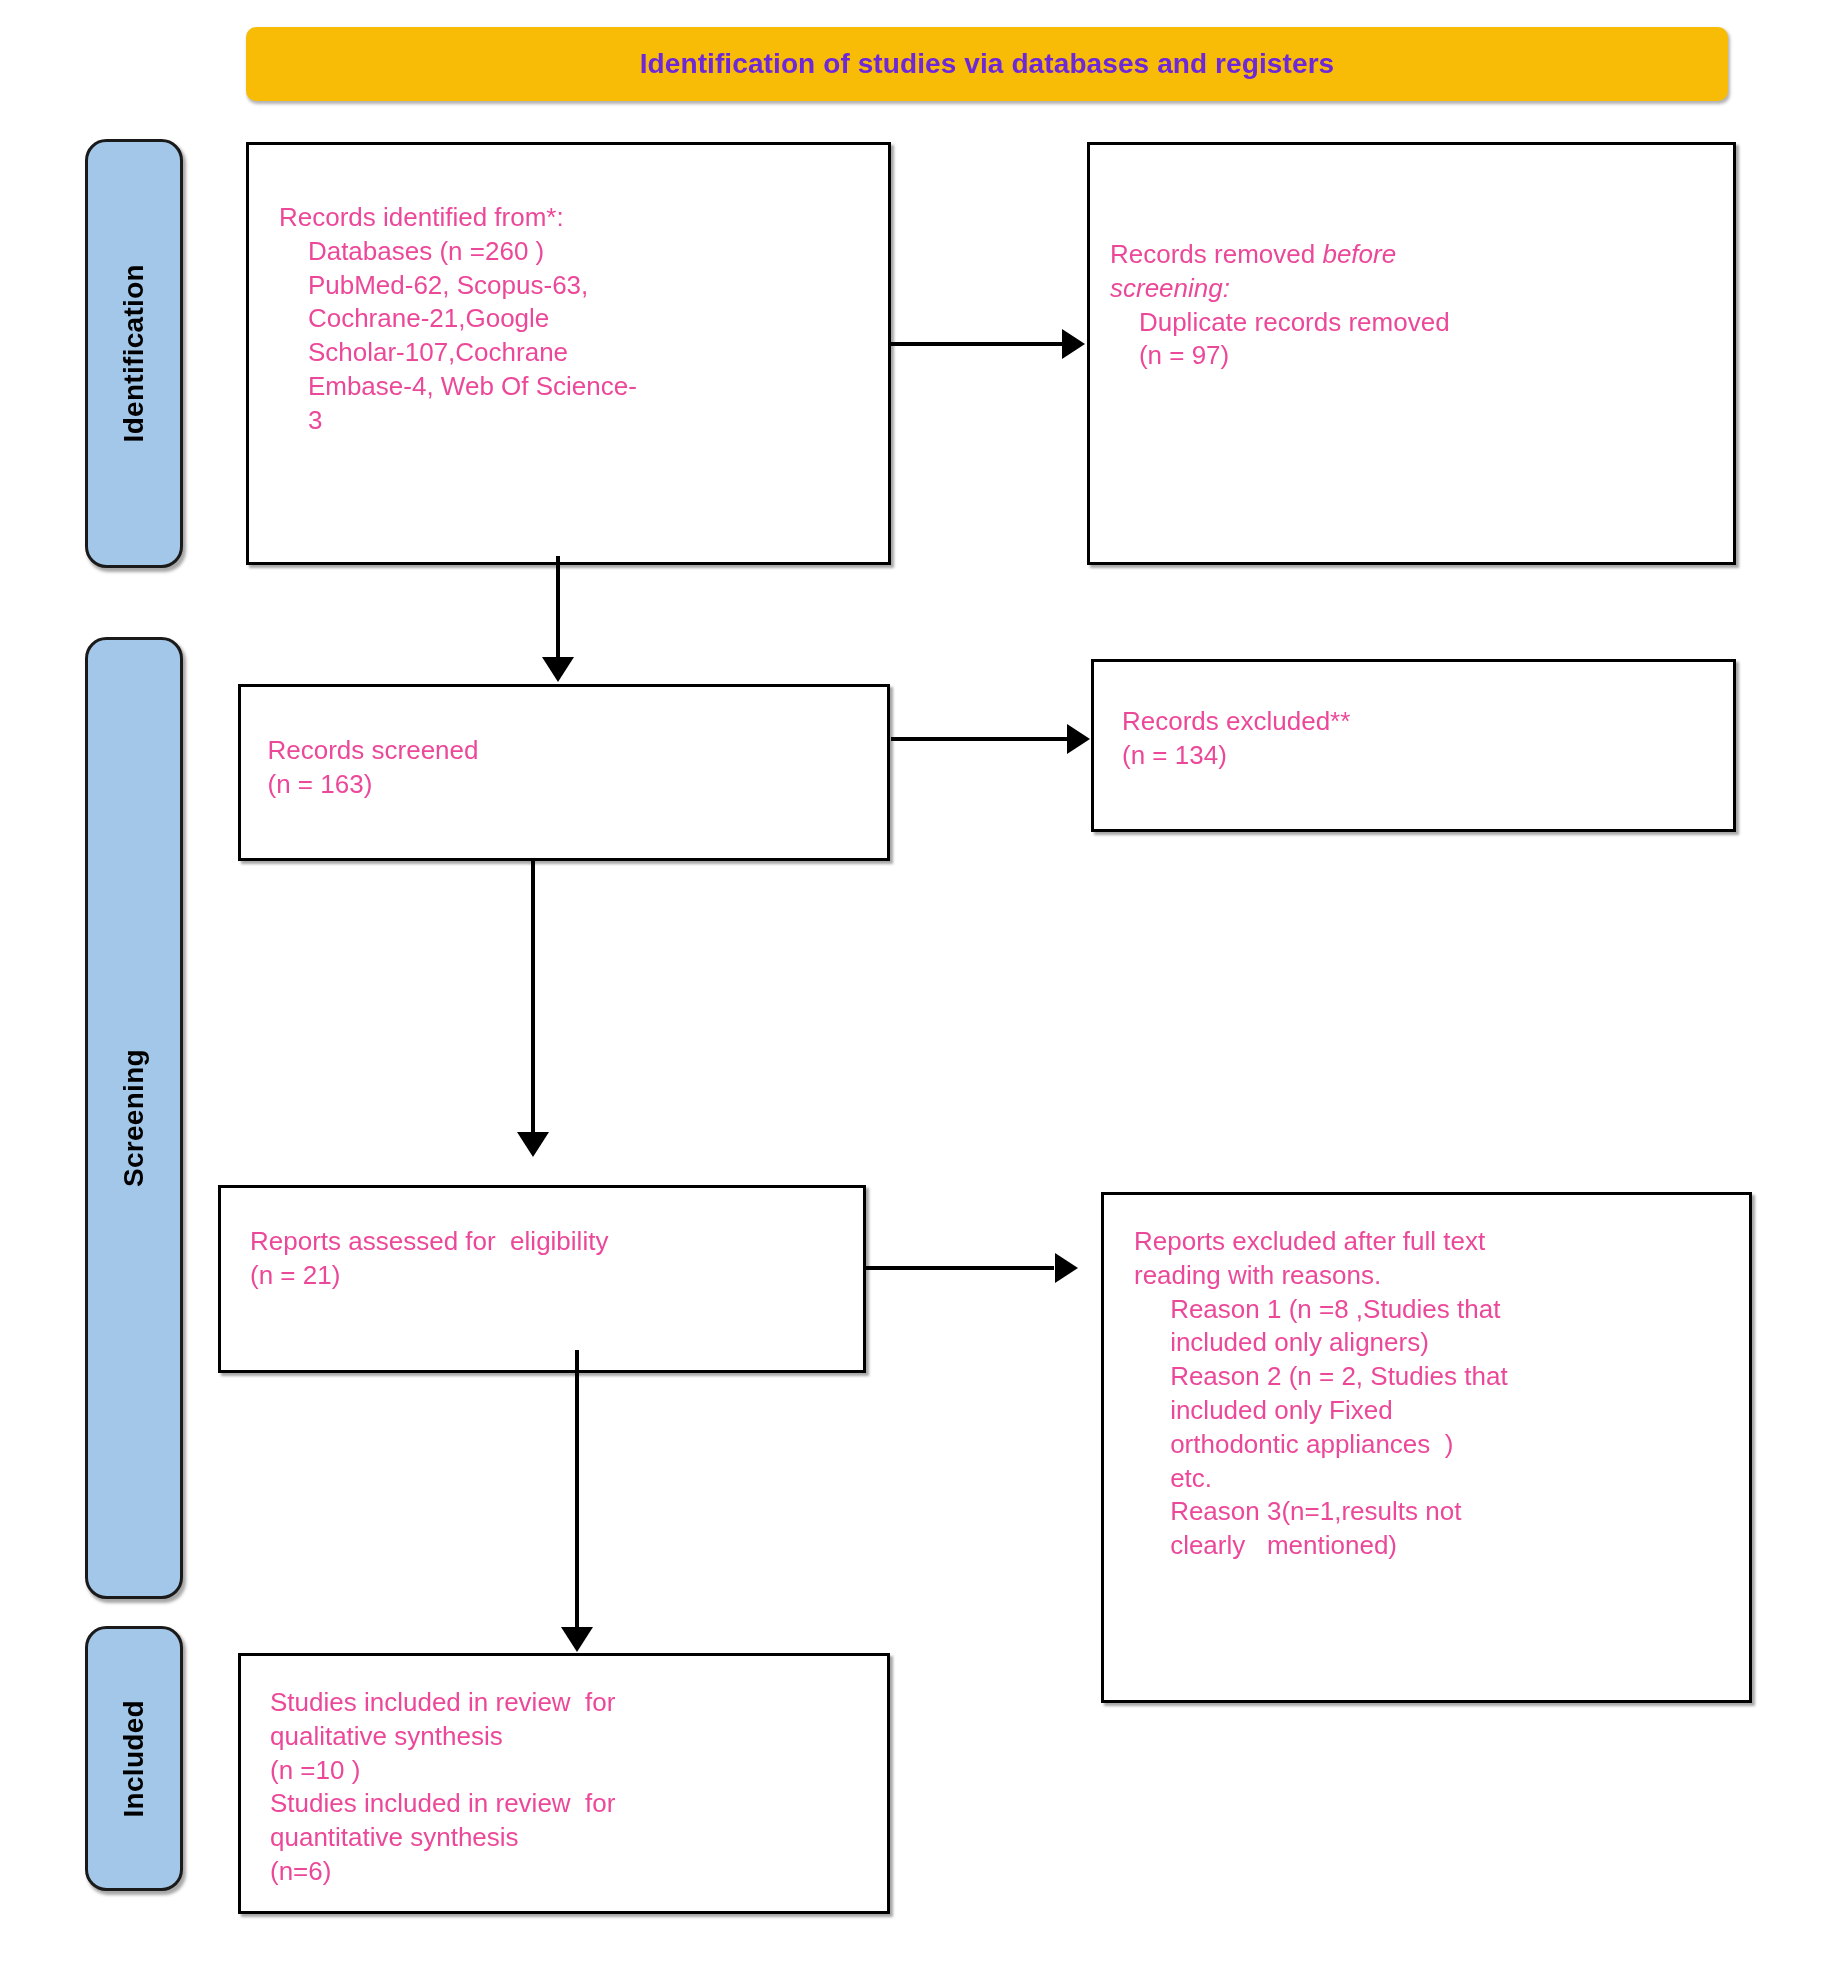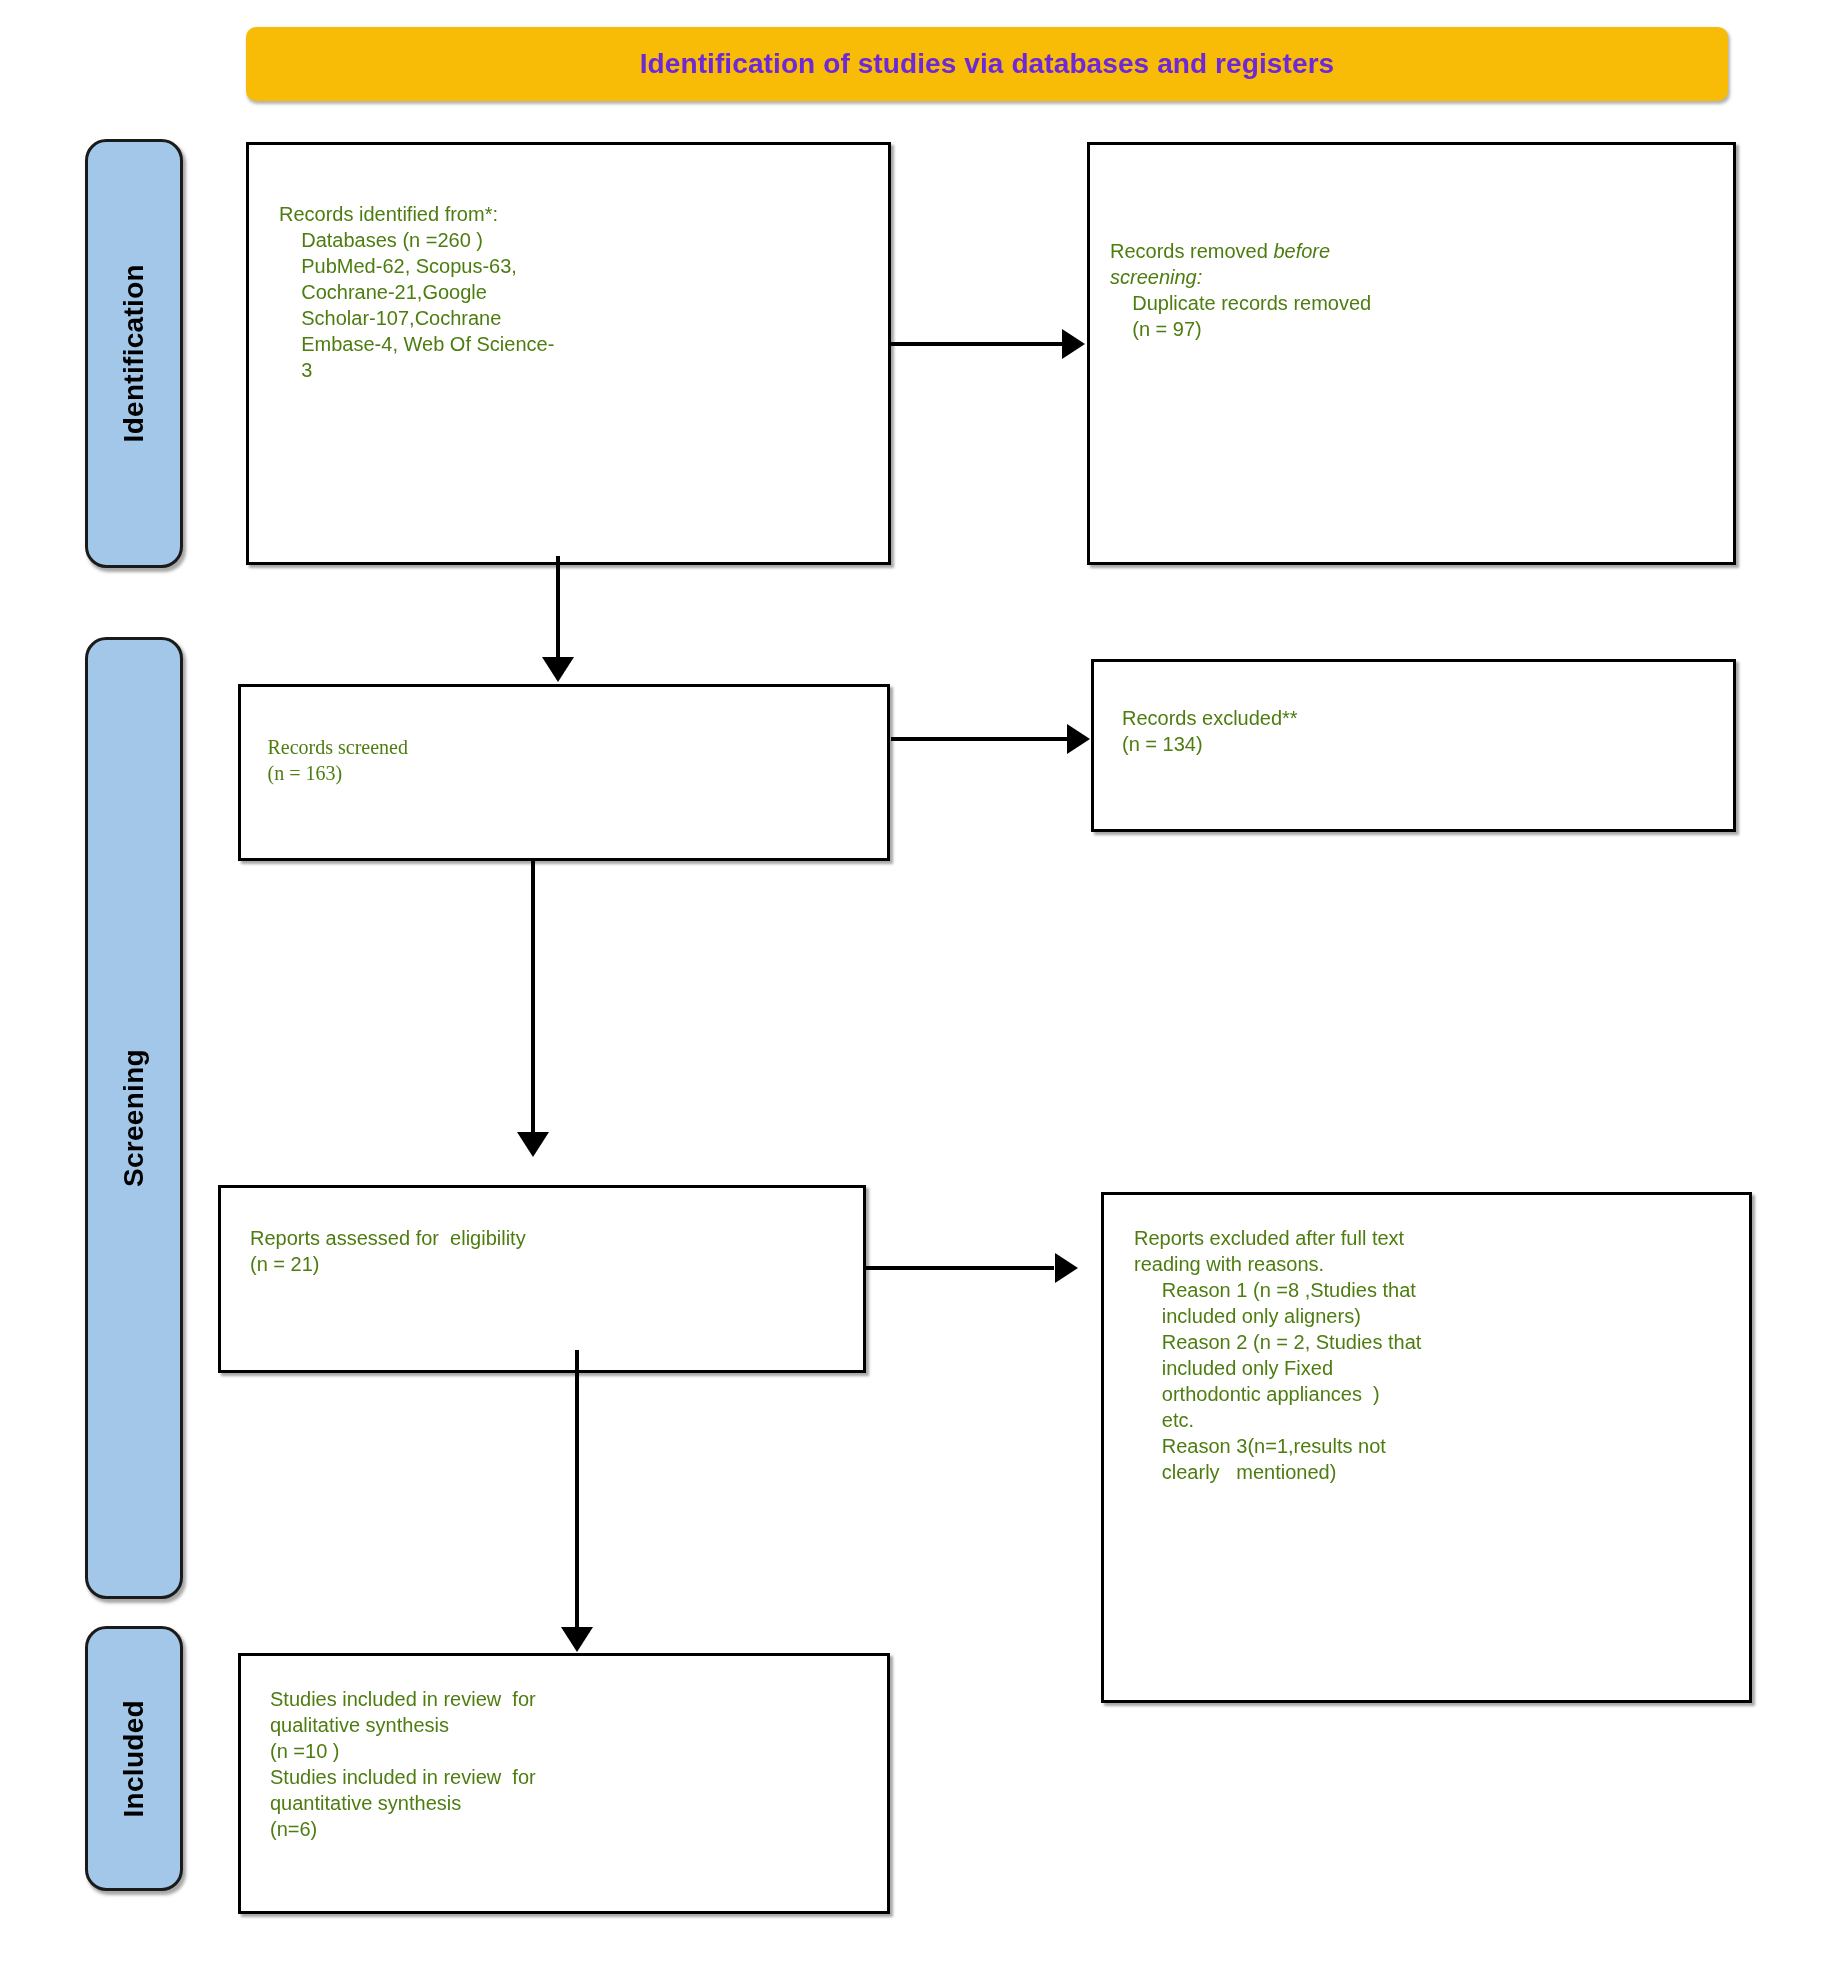--- a/index.html
+++ b/index.html
@@ -70,41 +70,41 @@
   
   .flow-box {
     position: absolute;
     background: #ffffff;
     border: 3.8px solid #000000;
     box-sizing: border-box;
     box-shadow: 2.5px 3.2px 2.5px rgba(0,0,0,0.35);
     padding: 0;
   }
   .flow-box .box-text {
-    font-size: 20px;
+    font-size: 26px;
     line-height: 1.30;
-    color: #4d7c0f;
+    color: #ec4899;
     white-space: pre-wrap;
   }
   .flow-box .box-text .ital { font-style: italic; }
 
   #box-identified {
     left: 246px;  top: 142px;  width: 645px; height: 423px;
   }
   #box-identified .box-text { position: absolute; left: 30px; top: 56px; }
 
   #box-removed {
     left: 1087px; top: 142px;  width: 649px; height: 423px;
   }
   #box-removed .box-text { position: absolute; left: 20px; top: 93px; }
 
   #box-screened {
     left: 238px;  top: 684px; width: 652px; height: 177px;
   }
-  #box-screened .box-text { position: absolute; left: 26.5px; top: 47px; font-family: Liberation Serif, serif; }
+  #box-screened .box-text { position: absolute; left: 26.5px; top: 47px; }
 
   #box-excluded {
     left: 1091px; top: 659px; width: 645px; height: 173px;
   }
   #box-excluded .box-text { position: absolute; left: 28px; top: 43px; }
 
   #box-eligibility {
     left: 218px;  top: 1185px; width: 648px; height: 188px;
   }
   #box-eligibility .box-text { position: absolute; left: 29px; top: 37px; }

